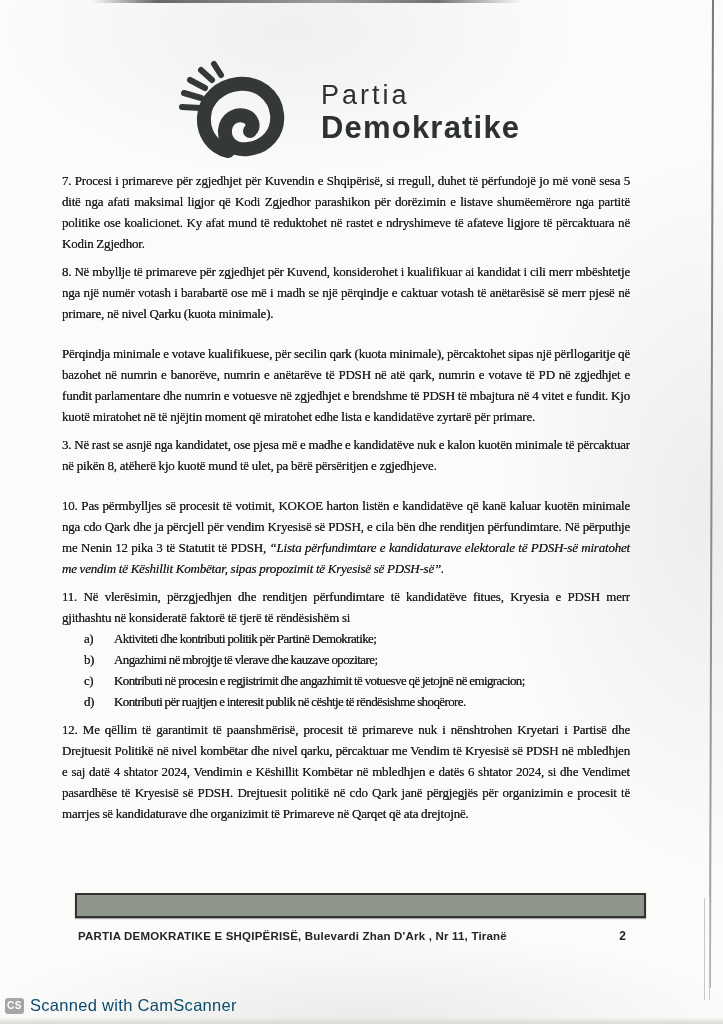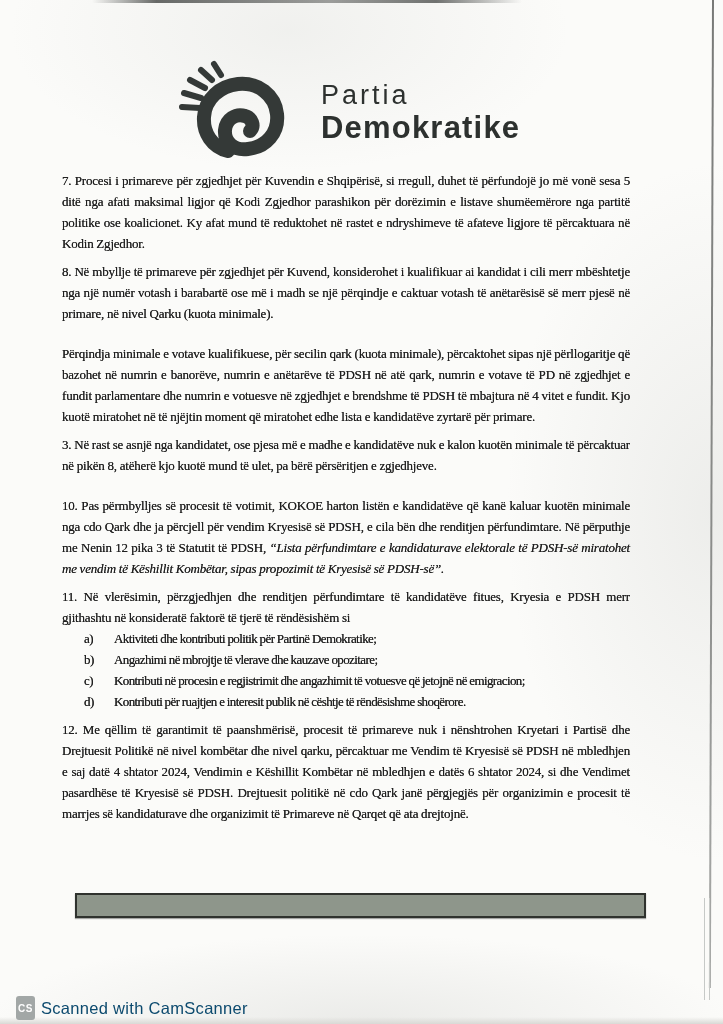--- a/index.html
+++ b/index.html
@@ -74,26 +74,25 @@
   }
   .footer-page { margin-right: 20px; font-size: 12px; }
 
   
   .camscanner {
     position: absolute; left: 5px; top: 996px;
     display: flex; align-items: center; gap: 6px;
     font-family: "Liberation Sans", sans-serif;
   }
   .cs-badge {
-    width: 19px; height: 24px; border-radius: 3px;
+    width: 19px; height: 16px; border-radius: 3px;
     background: #a2a7a6; color: #fdfdfd;
     font-size: 10px; font-weight: 700;
     display: flex; align-items: center; justify-content: center;
     letter-spacing: 0.5px;
-    margin-left: 11px;
   }
   .cs-text { color: #0c4a6e; font-size: 16.5px; letter-spacing: 0.3px; }
 </style>
 </head>
 <body>
 
 <div class="page">
 
   <div class="edge-top"></div>
   <div class="edge-right"></div>
@@ -138,19 +137,23 @@
       </div>
       <div class="list-item">
         <span class="li-label">d)</span>
         <span class="li-text">Kontributi për ruajtjen e interesit publik në cështje të rëndësishme shoqërore.</span>
       </div>
     </div>
     <p>12. Me qëllim të garantimit të paanshmërisë, procesit të primareve nuk i nënshtrohen Kryetari i Partisë dhe Drejtuesit Politikë në nivel kombëtar dhe nivel qarku, përcaktuar me Vendim të Kryesisë së PDSH në mbledhjen e saj datë 4 shtator 2024, Vendimin e Këshillit Kombëtar në mbledhjen e datës 6 shtator 2024, si dhe Vendimet pasardhëse të Kryesisë së PDSH. Drejtuesit politikë në cdo Qark janë përgjegjës për organizimin e procesit të marrjes së kandidaturave dhe organizimit të Primareve në Qarqet që ata drejtojnë.</p>
   </div>
 
   <div class="footer-bar"></div>
+  <div class="footer-line">
+    <span>PARTIA DEMOKRATIKE E SHQIPËRISË, Bulevardi Zhan D'Ark , Nr 11, Tiranë</span>
+    <span class="footer-page">2</span>
+  </div>
 
   <div class="camscanner">
     <span class="cs-badge">CS</span>
     <span class="cs-text">Scanned with CamScanner</span>
   </div>
 
 </div>
 
 </body></html>

